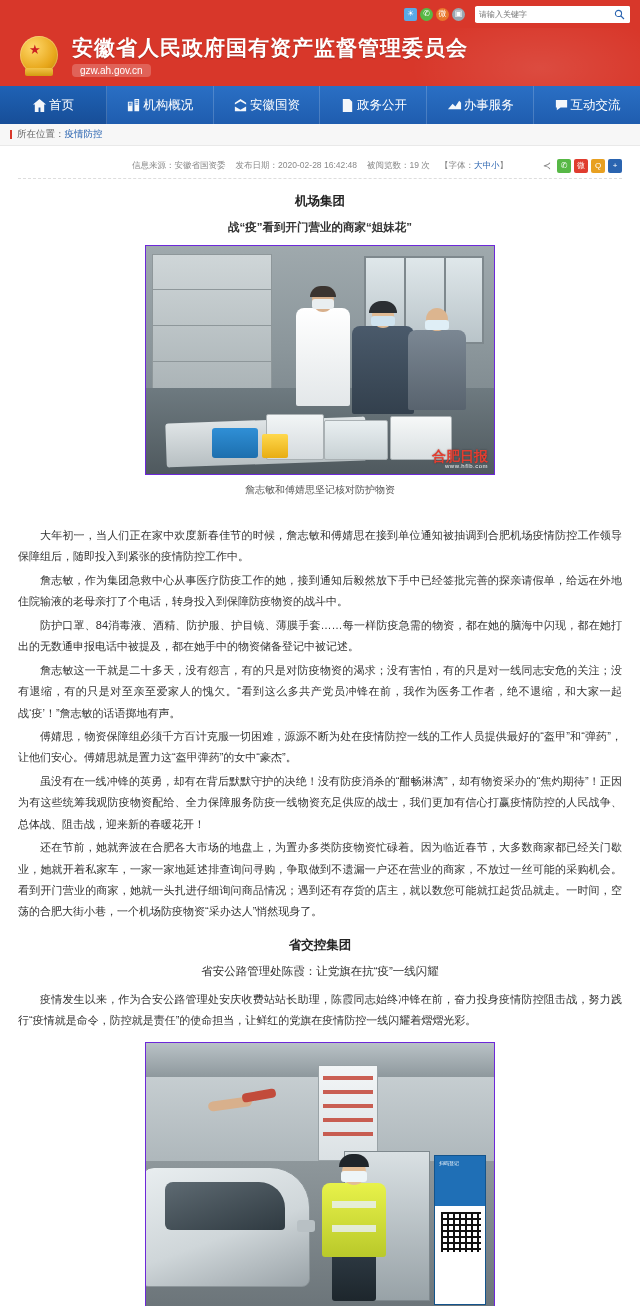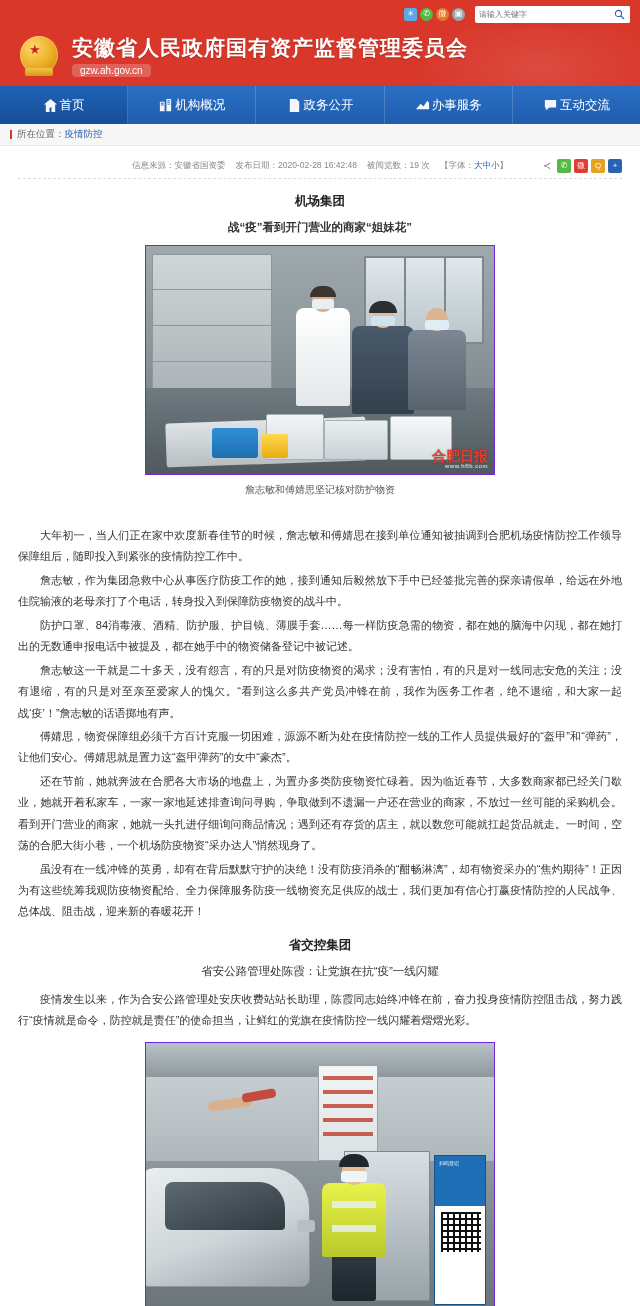--- a/index.html
+++ b/index.html
@@ -314,20 +314,28 @@
       <span class="nav-ico">
         <svg viewBox="0 0 16 16">
             <path d="M2 14h5V4H2zm7 0h5V1H9zM3 5h3v1H3zm0 2h3v1H3zm7-5h3v1h-3zm0 2h3v1h-3zm0 2h3v1h-3z"></path>
           </svg>
       </span>
       <span>机构概况</span>
     </div>
     <div class="nav-item">
       <span class="nav-ico">
         <svg viewBox="0 0 16 16">
+            <path d="M8 1 2 5v2l6-3.5L14 7V5zM2 9v5h12V9l-6 3.5z"></path>
+          </svg>
+      </span>
+      <span>安徽国资</span>
+    </div>
+    <div class="nav-item">
+      <span class="nav-ico">
+        <svg viewBox="0 0 16 16">
             <path d="M3 1h7l3 3v11H3zm1 4h5v1H4zm0 3h8v1H4zm0 3h8v1H4z"></path>
           </svg>
       </span>
       <span>政务公开</span>
     </div>
     <div class="nav-item">
       <span class="nav-ico">
         <svg viewBox="0 0 16 16">
             <path d="M1 12l5-6 3 3 4-6 2 2v7z"></path>
           </svg>
@@ -428,22 +436,22 @@
           </div>
         </div>
       </div>
       <div class="caption">詹志敏和傅婧思坚记核对防护物资</div>
 
       <p>大年初一，当人们正在家中欢度新春佳节的时候，詹志敏和傅婧思在接到单位通知被抽调到合肥机场疫情防控工作领导保障组后，随即投入到紧张的疫情防控工作中。</p>
       <p>詹志敏，作为集团急救中心从事医疗防疫工作的她，接到通知后毅然放下手中已经签批完善的探亲请假单，给远在外地住院输液的老母亲打了个电话，转身投入到保障防疫物资的战斗中。</p>
       <p>防护口罩、84消毒液、酒精、防护服、护目镜、薄膜手套……每一样防疫急需的物资，都在她的脑海中闪现，都在她打出的无数通申报电话中被提及，都在她手中的物资储备登记中被记述。</p>
       <p>詹志敏这一干就是二十多天，没有怨言，有的只是对防疫物资的渴求；没有害怕，有的只是对一线同志安危的关注；没有退缩，有的只是对至亲至爱家人的愧欠。“看到这么多共产党员冲锋在前，我作为医务工作者，绝不退缩，和大家一起战‘疫’！”詹志敏的话语掷地有声。</p>
       <p>傅婧思，物资保障组必须千方百计克服一切困难，源源不断为处在疫情防控一线的工作人员提供最好的“盔甲”和“弹药”，让他们安心。傅婧思就是置力这“盔甲弹药”的女中“豪杰”。</p>
+      <p>虽没有在一线冲锋的英勇，却有在背后默默守护的决绝！没有防疫消杀的“酣畅淋漓”，却有物资采办的“焦灼期待”！正因为有这些统筹我观防疫物资配给、全力保障服务防疫一线物资充足供应的战士，我们更加有信心打赢疫情防控的人民战争、总体战、阻击战，迎来新的春暖花开！</p>
       <p>还在节前，她就奔波在合肥各大市场的地盘上，为置办多类防疫物资忙碌着。因为临近春节，大多数商家都已经关门歇业，她就开着私家车，一家一家地延述排查询问寻购，争取做到不遗漏一户还在营业的商家，不放过一丝可能的采购机会。看到开门营业的商家，她就一头扎进仔细询问商品情况；遇到还有存货的店主，就以数您可能就扛起货品就走。一时间，空荡的合肥大街小巷，一个机场防疫物资“采办达人”悄然现身了。</p>
-      <p>虽没有在一线冲锋的英勇，却有在背后默默守护的决绝！没有防疫消杀的“酣畅淋漓”，却有物资采办的“焦灼期待”！正因为有这些统筹我观防疫物资配给、全力保障服务防疫一线物资充足供应的战士，我们更加有信心打赢疫情防控的人民战争、总体战、阻击战，迎来新的春暖花开！</p>
 
       <div class="sec-title">省交控集团</div>
       <div class="sub-title plain">省安公路管理处陈霞：让党旗在抗“疫”一线闪耀</div>
 
       <p>疫情发生以来，作为合安公路管理处安庆收费站站长助理，陈霞同志始终冲锋在前，奋力投身疫情防控阻击战，努力践行“疫情就是命令，防控就是责任”的使命担当，让鲜红的党旗在疫情防控一线闪耀着熠熠光彩。</p>
 
       <div class="photo-wrap">
         <div class="photo photo2">
           <div class="p2-sky"></div>
           <div class="p2-canopy"></div>

